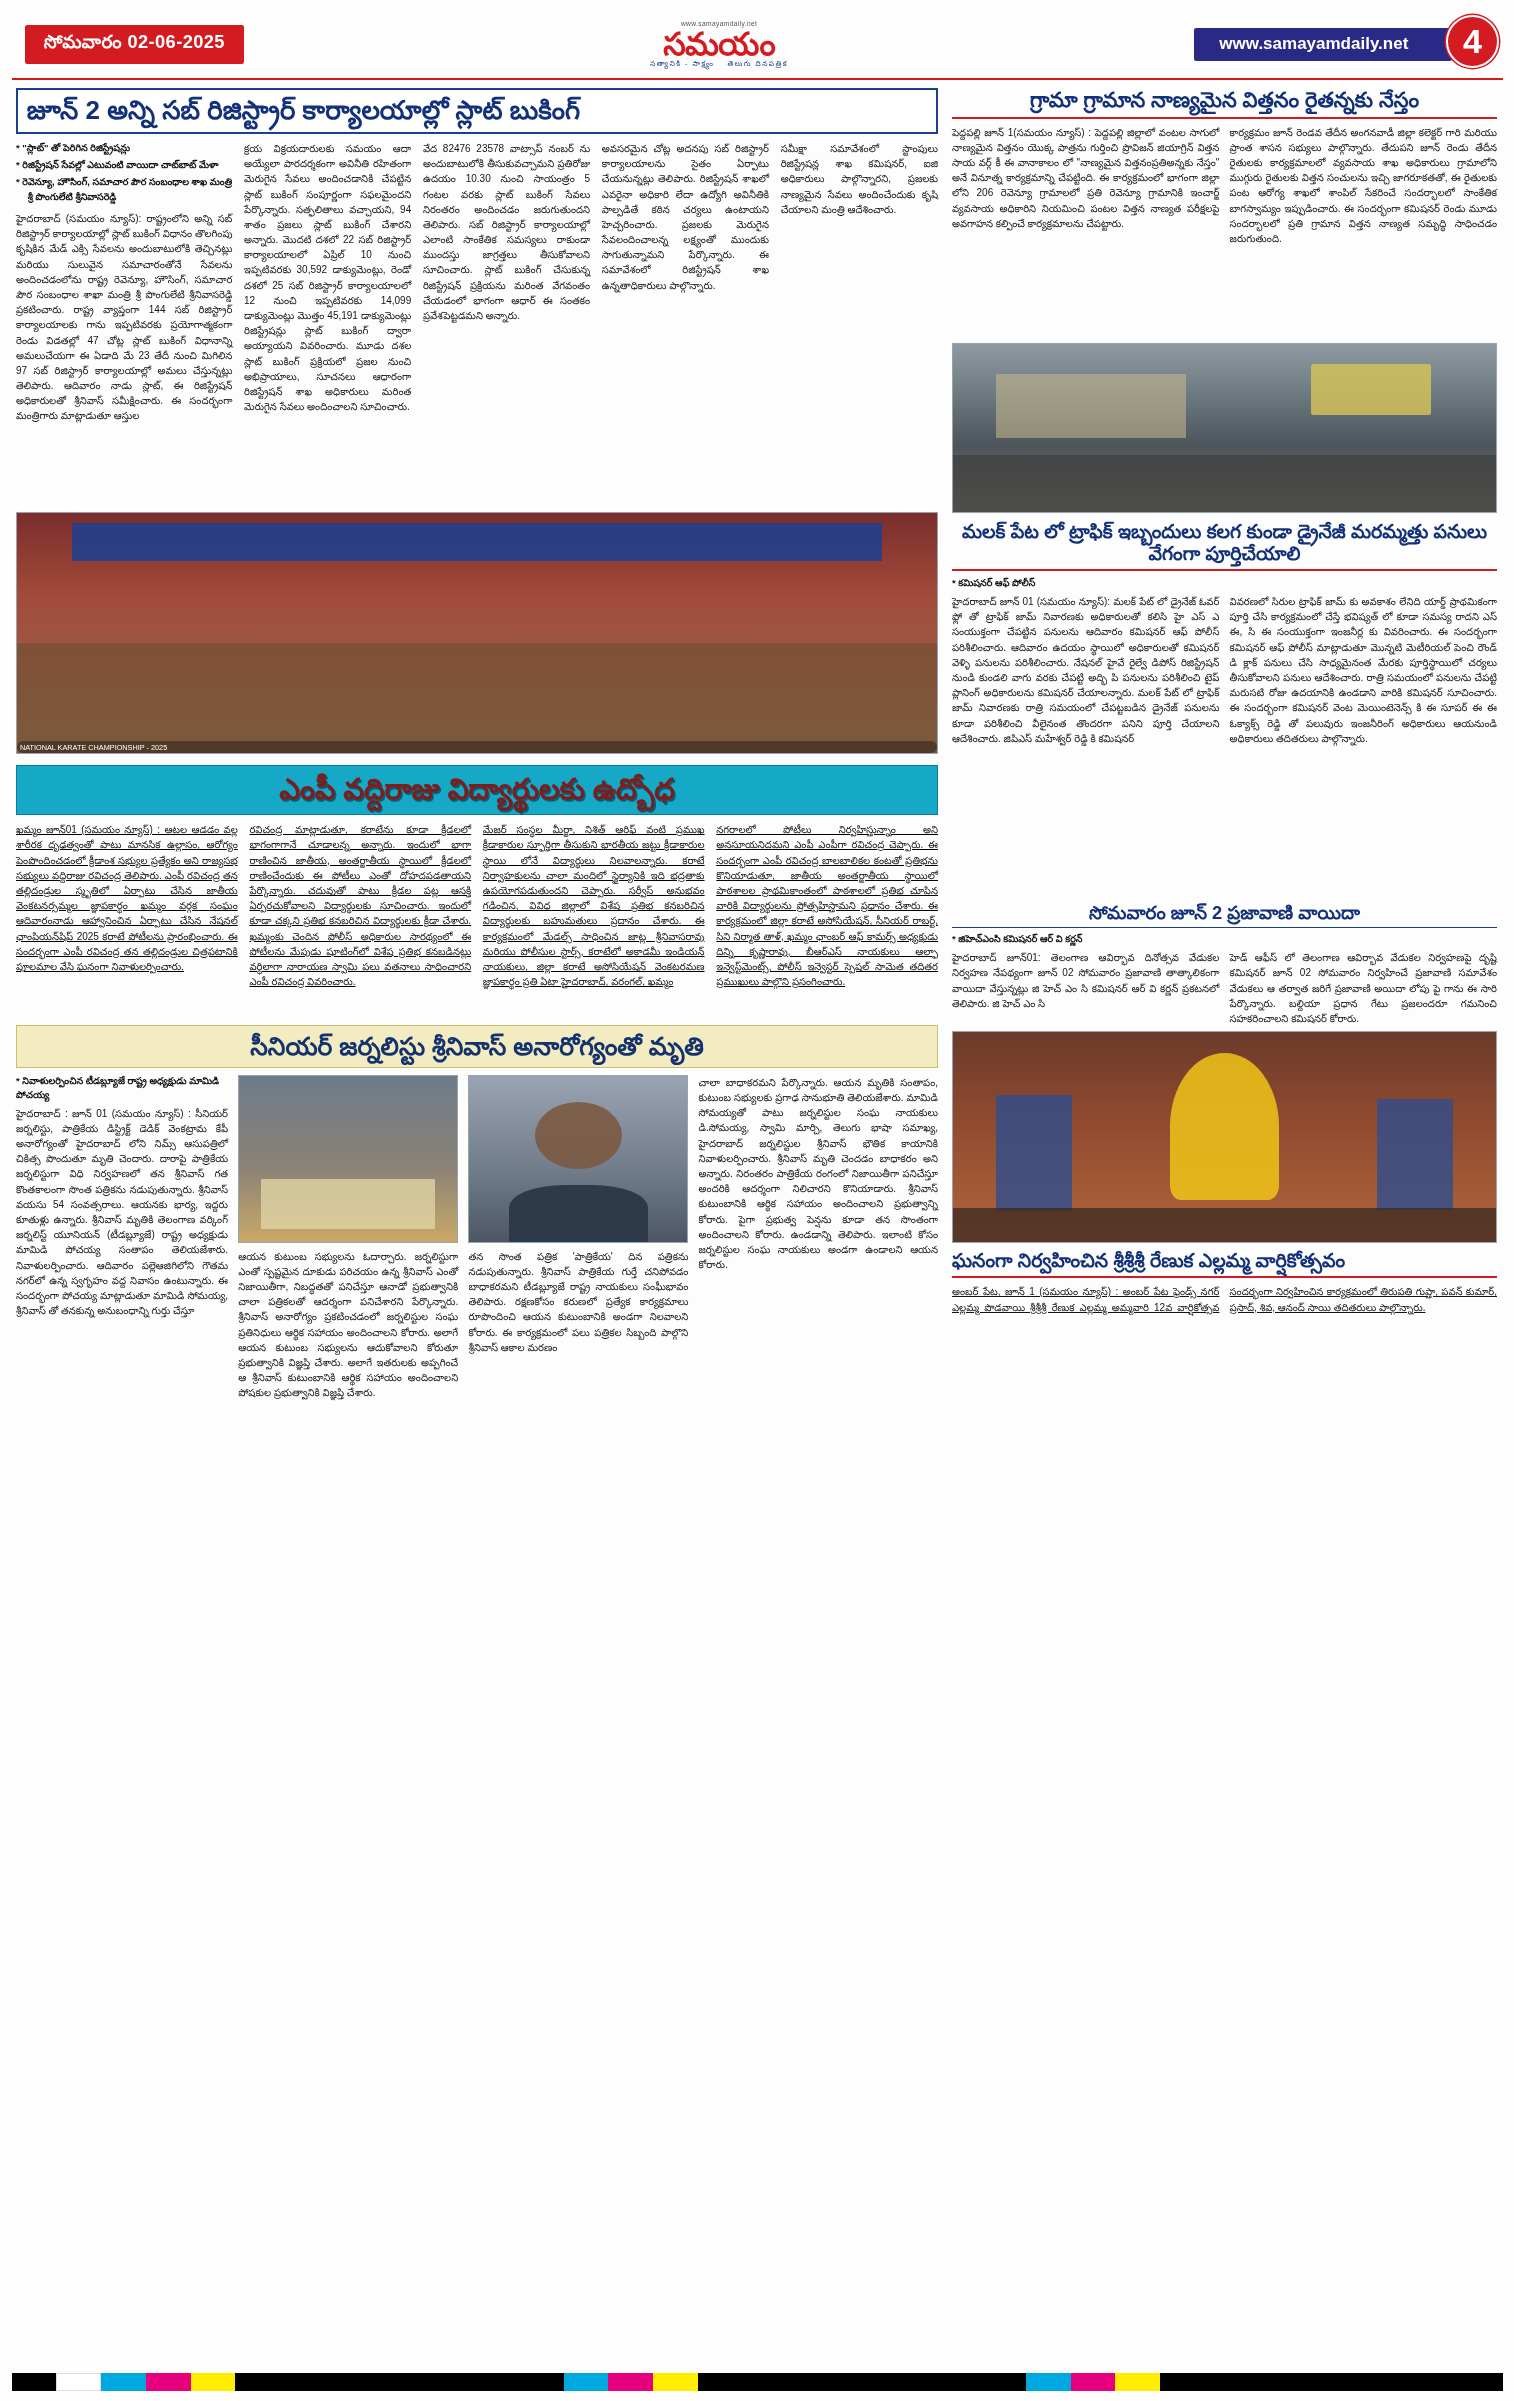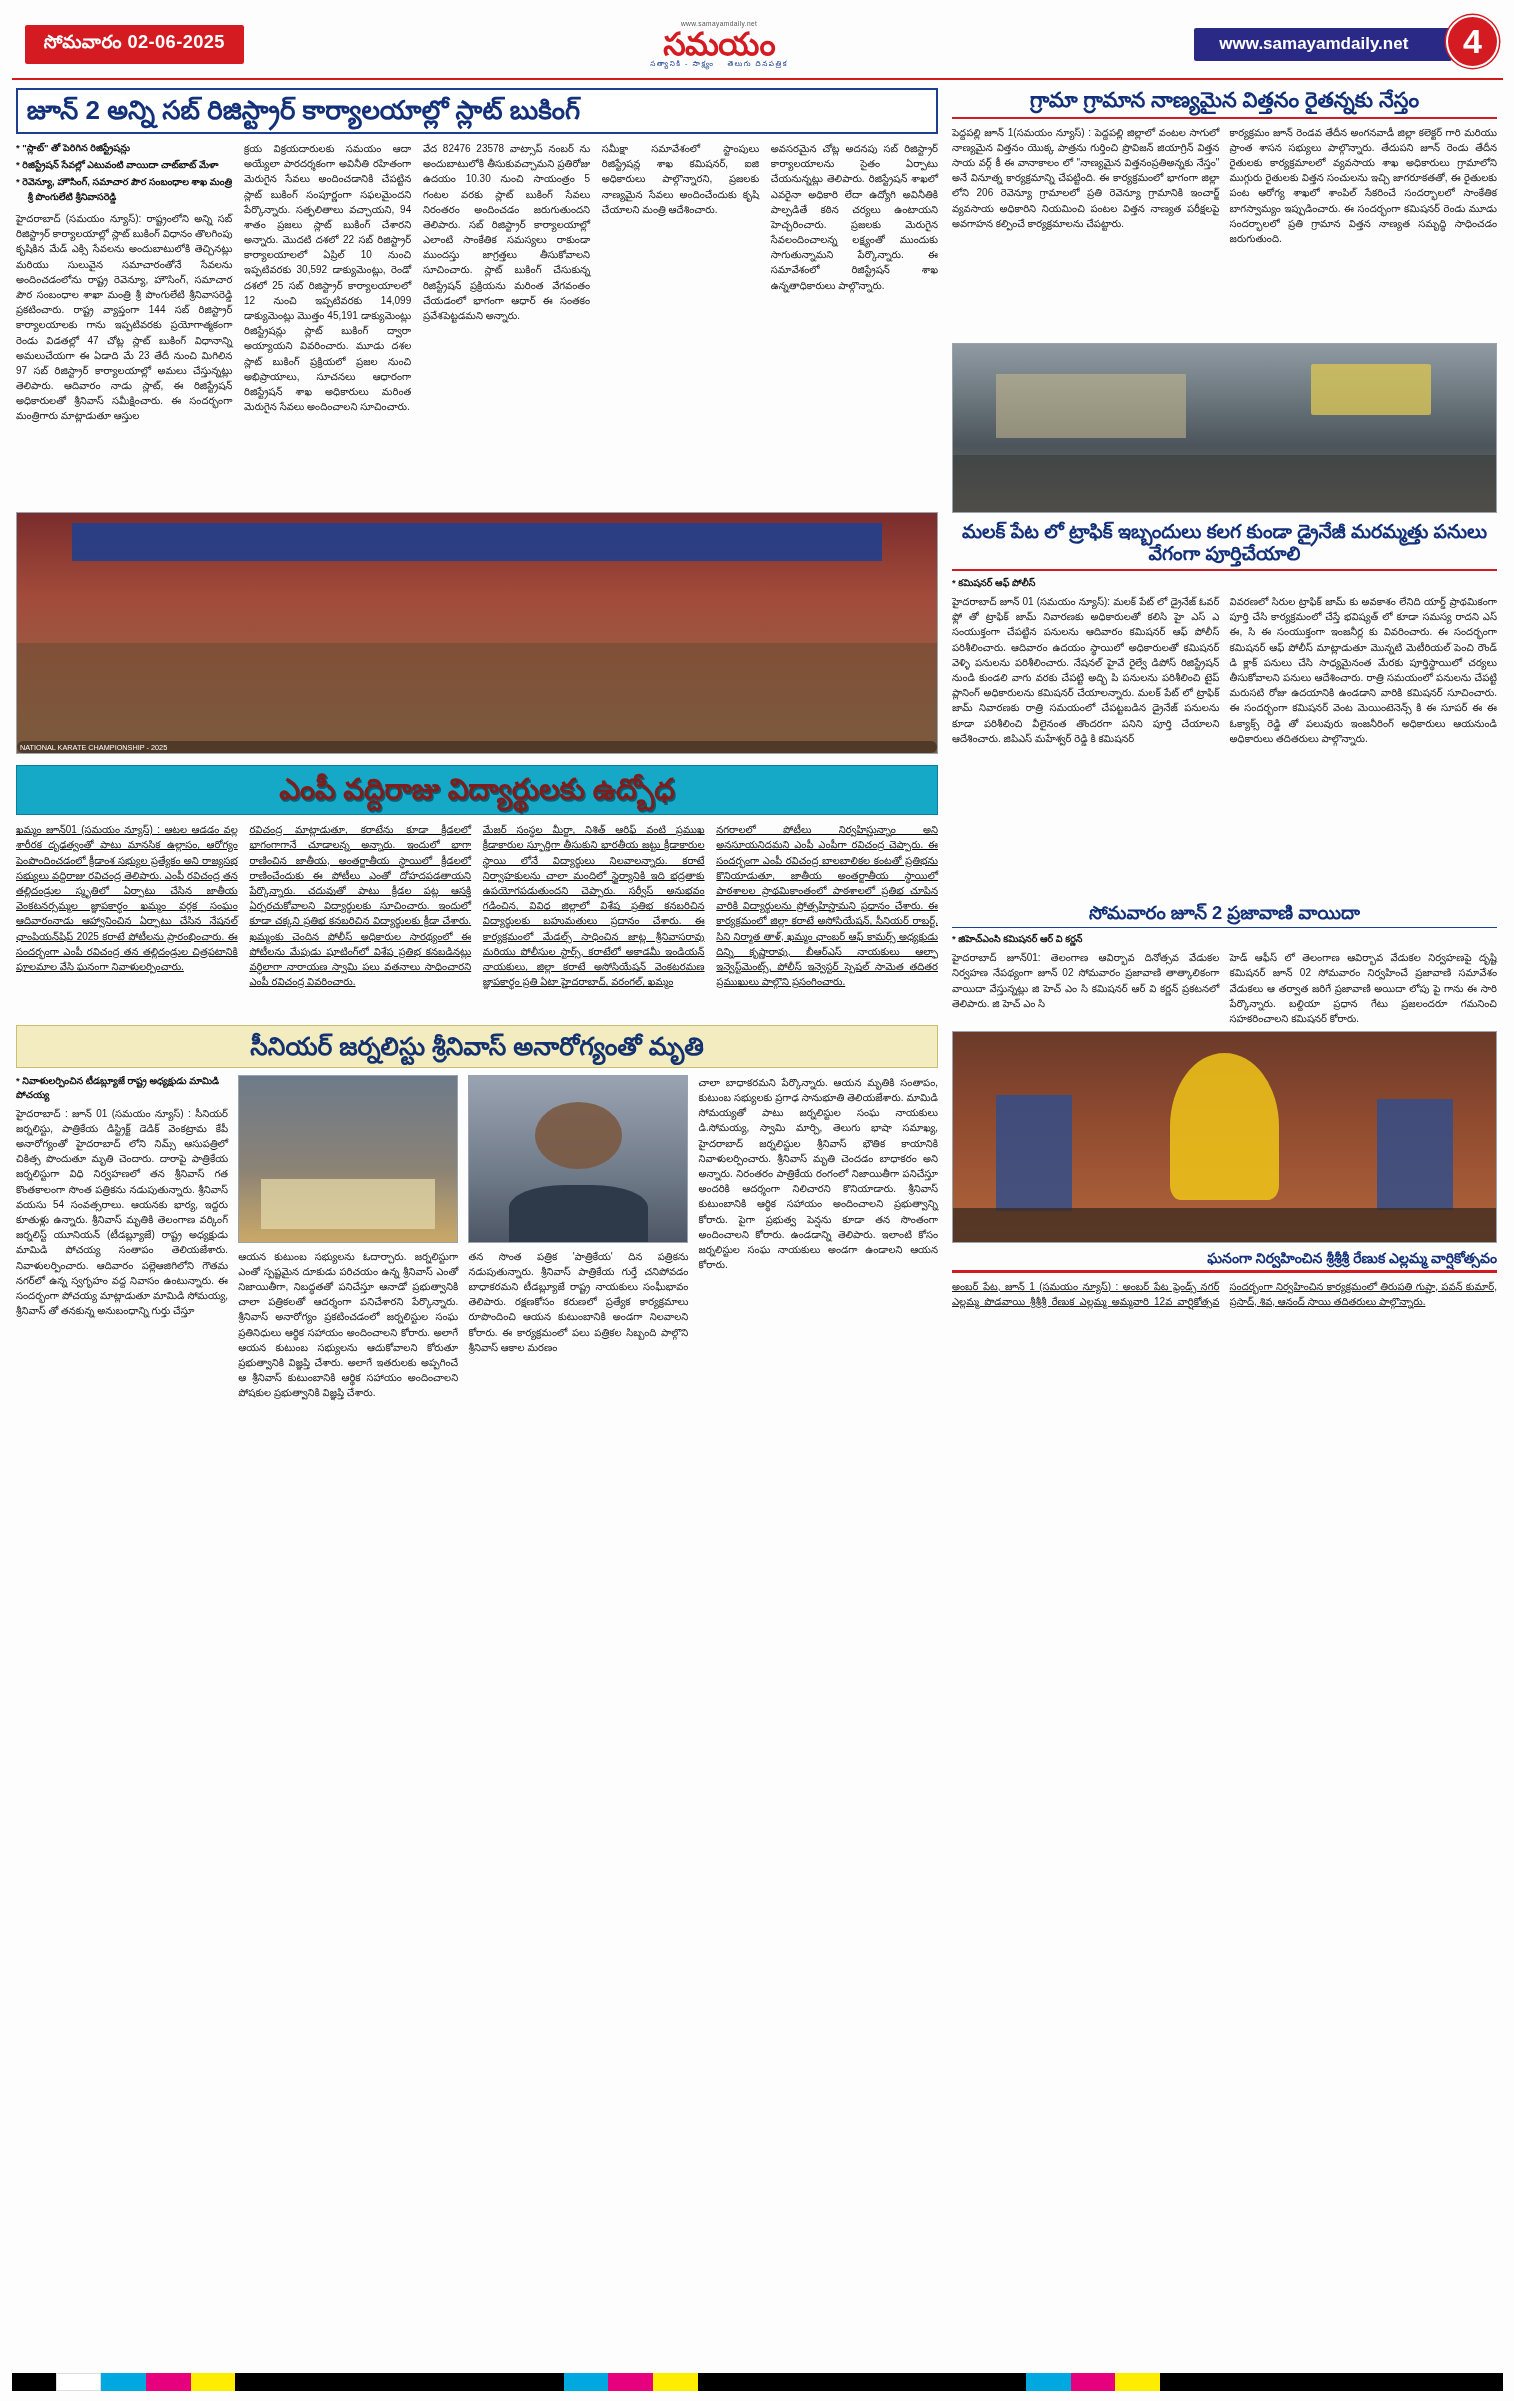--- a/index.html
+++ b/index.html
@@ -127,21 +127,21 @@
   #jr-head-box { background:#f2ecc0; border:1.5px solid #c9bf6f; padding:5.9px 8.8px; }
   #jr-head-box .headline { color:#14326f; font-size: 25px; text-align:center; }
 
   #right-mid-photo { position:absolute; left:952px; top:343px; width:545px; height:170px; }
   #traffic-story { position:absolute; left:952px; top:521px; width:545px; }
   #traffic-story .headline { font-size: 19px; text-align:center; }
   #prajavani-story { position:absolute; left:952px; top:902px; width:545px; }
   #prajavani-story .headline { font-size: 18.3px; text-align:center; }
   #temple-photo { position:absolute; left:952px; top:1031px; width:545px; height:212px; }
   #renuka-story { position:absolute; left:952px; top:1250px; width:545px; }
-  #renuka-story .headline { font-size: 14px; text-align:right; }
+  #renuka-story .headline { font-size: 19px; text-align:left; }
 
   
 
   
   .footer-bar {
     position:absolute; left:11.7px; right:11.7px; bottom:10.2px; height:17.6px;
     display:flex; align-items:center;
   }
   .swatch { height:17.6px; }
 
@@ -177,22 +177,22 @@
       <div style="width:220px;">
         <div class="bullets">
           <div><span class="star">* </span><span>"స్లాట్" తో పెరిగిన రిజిస్ట్రేషన్లు</span></div>
           <div><span class="star">* </span><span>రిజిస్ట్రేషన్ సేవల్లో ఎటువంటి వాయిదా చాట్‌బాట్ మేళా</span></div>
           <div><span class="star">* </span><span>రెవెన్యూ, హౌసింగ్, సమాచార పౌర సంబంధాల శాఖ మంత్రి శ్రీ పొంగులేటి శ్రీనివాసరెడ్డి</span></div>
         </div>
         <div style="margin-top:7.3px;" class="body-text">హైదరాబాద్ (సమయం న్యూస్): రాష్ట్రంలోని అన్ని సబ్ రిజిస్ట్రార్ కార్యాలయాల్లో స్లాట్ బుకింగ్ విధానం తొలగింపు కృషికిన మేడ్ ఎక్సి సేవలను అందుబాటులోకి తెచ్చినట్లు మరియు సులువైన సమాచారంతోనే సేవలను అందించడంలోను రాష్ట్ర రెవెన్యూ, హౌసింగ్, సమాచార పౌర సంబంధాల శాఖా మంత్రి శ్రీ పొంగులేటి శ్రీనివాసరెడ్డి ప్రకటించారు. రాష్ట్ర వ్యాప్తంగా 144 సబ్ రిజిస్ట్రార్ కార్యాలయాలకు గాను ఇప్పటివరకు ప్రయోగాత్మకంగా రెండు విడతల్లో 47 చోట్ల స్లాట్ బుకింగ్ విధానాన్ని అమలుచేయగా ఈ ఏడాది మే 23 తేదీ నుంచి మిగిలిన 97 సబ్ రిజిస్ట్రార్ కార్యాలయాల్లో అమలు చేస్తున్నట్లు తెలిపారు. ఆదివారం నాడు స్లాట్, ఈ రిజిస్ట్రేషన్ అధికారులతో శ్రీనివాస్ సమీక్షించారు. ఈ సందర్భంగా మంత్రిగారు మాట్లాడుతూ ఆస్తుల</div>
       </div>
       <div style="width:170px;" class="body-text">క్రయ విక్రయదారులకు సమయం ఆదా అయ్యేలా పారదర్శకంగా అవినీతి రహితంగా మెరుగైన సేవలు అందించడానికి చేపట్టిన స్లాట్ బుకింగ్ సంపూర్ణంగా సఫలమైందని పేర్కొన్నారు. సత్ఫలితాలు వచ్చాయని, 94 శాతం ప్రజలు స్లాట్ బుకింగ్ చేశారని అన్నారు. మొదటి దశలో 22 సబ్ రిజిస్ట్రార్ కార్యాలయాలలో ఏప్రిల్ 10 నుంచి ఇప్పటివరకు 30,592 డాక్యుమెంట్లు, రెండో దశలో 25 సబ్ రిజిస్ట్రార్ కార్యాలయాలలో 12 నుంచి ఇప్పటివరకు 14,099 డాక్యుమెంట్లు మొత్తం 45,191 డాక్యుమెంట్లు రిజిస్ట్రేషన్లు స్లాట్ బుకింగ్ ద్వారా అయ్యాయని వివరించారు. మూడు దశల స్లాట్ బుకింగ్ ప్రక్రియలో ప్రజల నుంచి అభిప్రాయాలు, సూచనలు ఆధారంగా రిజిస్ట్రేషన్ శాఖ అధికారులు మరింత మెరుగైన సేవలు అందించాలని సూచించారు.</div>
       <div style="width:170px;" class="body-text">వేద 82476 23578 వాట్సాప్ నంబర్ ను అందుబాటులోకి తీసుకువచ్చామని ప్రతిరోజు ఉదయం 10.30 నుంచి సాయంత్రం 5 గంటల వరకు స్లాట్ బుకింగ్ సేవలు నిరంతరం అందించడం జరుగుతుందని తెలిపారు. సబ్ రిజిస్ట్రార్ కార్యాలయాల్లో ఎలాంటి సాంకేతిక సమస్యలు రాకుండా ముందస్తు జాగ్రత్తలు తీసుకోవాలని సూచించారు. స్లాట్ బుకింగ్ చేసుకున్న రిజిస్ట్రేషన్ ప్రక్రియను మరింత వేగవంతం చేయడంలో భాగంగా ఆధార్ ఈ సంతకం ప్రవేశపెట్టడమని అన్నారు.</div>
+      <div style="width:170px;" class="body-text">అవసరమైన చోట్ల అదనపు సబ్ రిజిస్ట్రార్ కార్యాలయాలను సైతం ఏర్పాటు చేయనున్నట్లు తెలిపారు. రిజిస్ట్రేషన్ శాఖలో ఎవరైనా అధికారి లేదా ఉద్యోగి అవినీతికి పాల్పడితే కఠిన చర్యలు ఉంటాయని హెచ్చరించారు. ప్రజలకు మెరుగైన సేవలందించాలన్న లక్ష్యంతో ముందుకు సాగుతున్నామని పేర్కొన్నారు. ఈ సమావేశంలో రిజిస్ట్రేషన్ శాఖ ఉన్నతాధికారులు పాల్గొన్నారు.</div>
       <div style="width:160px;" class="body-text">సమీక్షా సమావేశంలో స్టాంపులు రిజిస్ట్రేషన్ల శాఖ కమిషనర్, ఐజి అధికారులు పాల్గొన్నారని, ప్రజలకు నాణ్యమైన సేవలు అందించేందుకు కృషి చేయాలని మంత్రి ఆదేశించారు.</div>
-      <div style="width:170px;" class="body-text">అవసరమైన చోట్ల అదనపు సబ్ రిజిస్ట్రార్ కార్యాలయాలను సైతం ఏర్పాటు చేయనున్నట్లు తెలిపారు. రిజిస్ట్రేషన్ శాఖలో ఎవరైనా అధికారి లేదా ఉద్యోగి అవినీతికి పాల్పడితే కఠిన చర్యలు ఉంటాయని హెచ్చరించారు. ప్రజలకు మెరుగైన సేవలందించాలన్న లక్ష్యంతో ముందుకు సాగుతున్నామని పేర్కొన్నారు. ఈ సమావేశంలో రిజిస్ట్రేషన్ శాఖ ఉన్నతాధికారులు పాల్గొన్నారు.</div>
     </div>
   </div>
 
   <div id="right-top">
     <div class="headline">గ్రామా గ్రామాన నాణ్యమైన విత్తనం రైతన్నకు నేస్తం</div>
     <div class="rule-red"></div>
     <div style="display:flex; gap:10.2px;">
       <div style="flex:1;" class="body-text">పెద్దపల్లి జూన్ 1(సమయం న్యూస్) : పెద్దపల్లి జిల్లాలో వంటల సాగులో నాణ్యమైన విత్తనం యొక్క పాత్రను గుర్తించి ప్రొవిజన్ జియాగ్రిన్ విత్తన సాయ వర్గ్ కీ ఈ వానాకాలం లో "నాణ్యమైన విత్తనంప్రతిఅన్నకు నేస్తం" అనే వినూత్న కార్యక్రమాన్ని చేపట్టింది. ఈ కార్యక్రమంలో భాగంగా జిల్లా లోని 206 రెవెన్యూ గ్రామాలలో ప్రతి రెవెన్యూ గ్రామానికి ఇంచార్జ్ వ్యవసాయ అధికారిని నియమించి పంటల విత్తన నాణ్యత పరీక్షలపై అవగాహన కల్పించే కార్యక్రమాలను చేపట్టారు.</div>
       <div style="flex:1;" class="body-text">కార్యక్రమం జూన్ రెండవ తేదీన అంగనవాడీ జిల్లా కలెక్టర్ గారి మరియు ప్రాంత శాసన సభ్యులు పాల్గొన్నారు. తేదుపని జూన్ రెండు తేదీన రైతులకు కార్యక్రమాలలో వ్యవసాయ శాఖ అధికారులు గ్రామాలోని ముగ్గురు రైతులకు విత్తన సంచులను ఇచ్చి జాగరూకతతో, ఈ రైతులకు పంట ఆరోగ్య శాఖలో శాంపిల్ సేకరించే సందర్భాలలో సాంకేతిక బాగస్వామ్యం ఇప్పుడించారు. ఈ సందర్భంగా కమిషనర్ రెండు మూడు సందర్భాలలో ప్రతి గ్రామాన విత్తన నాణ్యత సమృద్ధి సాధించడం జరుగుతుంది.</div>
     </div>

